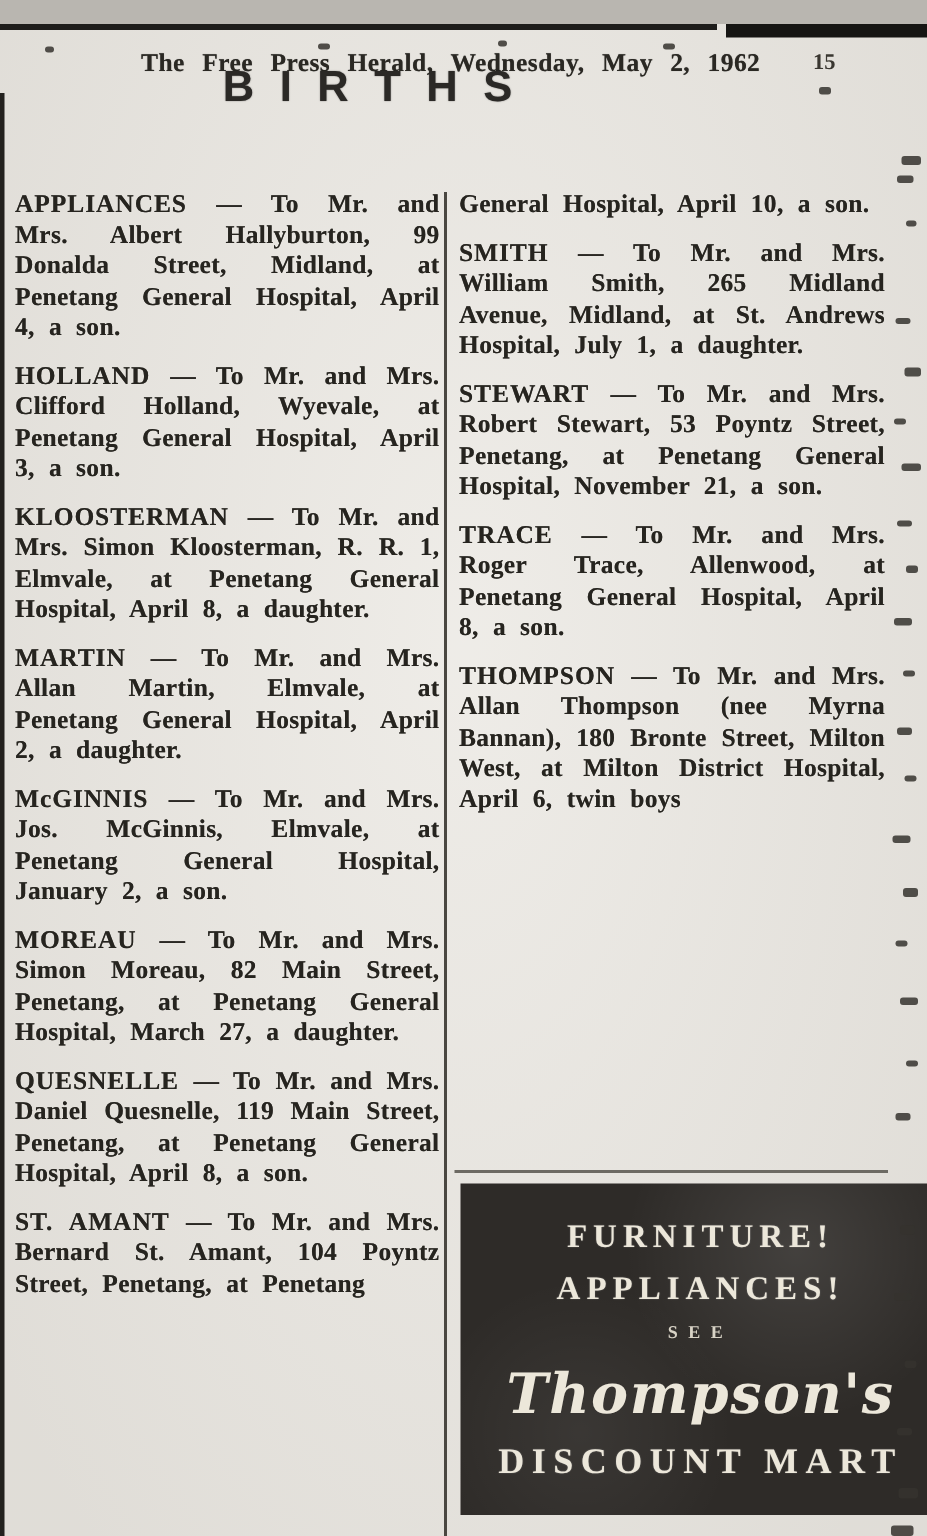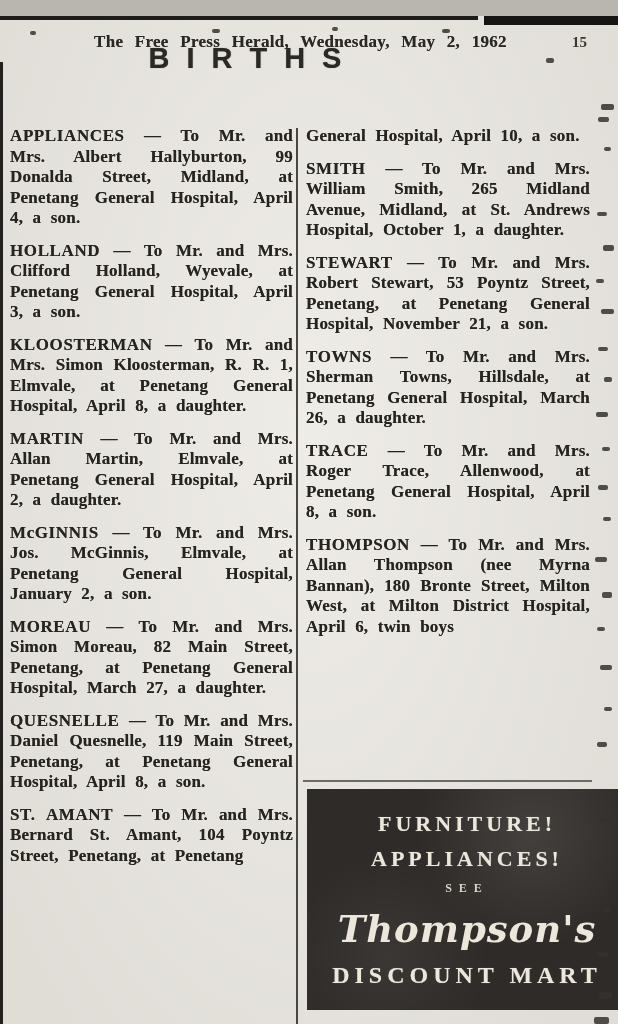--- a/index.html
+++ b/index.html
@@ -22,21 +22,21 @@
   .rule-above-ad{position:absolute;left:303px;top:764px;width:289px;height:2px;background:#6d6a63;}
   .rule-bottom{position:absolute;left:8px;top:1014px;width:606px;height:2px;background:#55524c;}
 
   .masthead{
     position:absolute;left:94px;top:16px;width:470px;
     font-size:17px;font-weight:bold;word-spacing:7px;letter-spacing:0.3px;
     color:#2a2823;text-shadow:0 0 0.5px rgba(0,0,0,0.55);
     white-space:nowrap;
   }
   .page-number{
-    position:absolute;left:572px;top:18px;
+    position:absolute;left:542px;top:18px;
     font-size:15px;font-weight:bold;color:#3a3731;
   }
   .births-title{
     position:absolute;left:0;top:26px;width:490px;
     text-align:center;
     font-family:"Liberation Sans", sans-serif;
     font-size:29px;font-weight:bold;
     letter-spacing:17px;padding-left:17px;box-sizing:border-box;
     color:#2b2926;text-shadow:0 0 1px rgba(0,0,0,0.5);
   }
@@ -92,23 +92,22 @@
     <p><span class="surname">KLOOSTERMAN</span> <span>— To Mr. and Mrs. Simon Kloosterman, R. R. 1, Elmvale, at Penetang General Hospital, April 8, a daughter.</span></p>
     <p><span class="surname">MARTIN</span> <span>— To Mr. and Mrs. Allan Martin, Elmvale, at Penetang General Hospital, April 2, a daughter.</span></p>
     <p><span class="surname">McGINNIS</span> <span>— To Mr. and Mrs. Jos. McGinnis, Elmvale, at Penetang General Hospital, January 2, a son.</span></p>
     <p><span class="surname">MOREAU</span> <span>— To Mr. and Mrs. Simon Moreau, 82 Main Street, Penetang, at Penetang General Hospital, March 27, a daughter.</span></p>
     <p><span class="surname">QUESNELLE</span> <span>— To Mr. and Mrs. Daniel Quesnelle, 119 Main Street, Penetang, at Penetang General Hospital, April 8, a son.</span></p>
     <p><span class="surname">ST. AMANT</span> <span>— To Mr. and Mrs. Bernard St. Amant, 104 Poyntz Street, Penetang, at Penetang</span></p>
   </div>
 
   <div class="col col-right">
     <p>General Hospital, April 10, a son.</p>
-    <p><span class="surname">SMITH</span> <span>— To Mr. and Mrs. William Smith, 265 Midland Avenue, Midland, at St. Andrews Hospital, October 1, a daughter.</span></p>
+    <p><span class="surname">SMITH</span> <span>— To Mr. and Mrs. William Smith, 265 Midland Avenue, Midland, at St. Andrews Hospital, July 1, a daughter.</span></p>
     <p><span class="surname">STEWART</span> <span>— To Mr. and Mrs. Robert Stewart, 53 Poyntz Street, Penetang, at Penetang General Hospital, November 21, a son.</span></p>
-    <p><span class="surname">TOWNS</span> <span>— To Mr. and Mrs. Sherman Towns, Hillsdale, at Penetang General Hospital, March 26, a daughter.</span></p>
     <p><span class="surname">TRACE</span> <span>— To Mr. and Mrs. Roger Trace, Allenwood, at Penetang General Hospital, April 8, a son.</span></p>
     <p><span class="surname">THOMPSON</span> <span>— To Mr. and Mrs. Allan Thompson (nee Myrna Bannan), 180 Bronte Street, Milton West, at Milton District Hospital, April 6, twin boys</span></p>
   </div>
 
   <div class="ad-box">
     <div class="ad-line">FURNITURE!</div>
     <div class="ad-line">APPLIANCES!</div>
     <div class="ad-see">SEE</div>
     <div class="ad-brand">Thompson's</div>
     <div class="ad-bottom ad-line">DISCOUNT MART</div>

